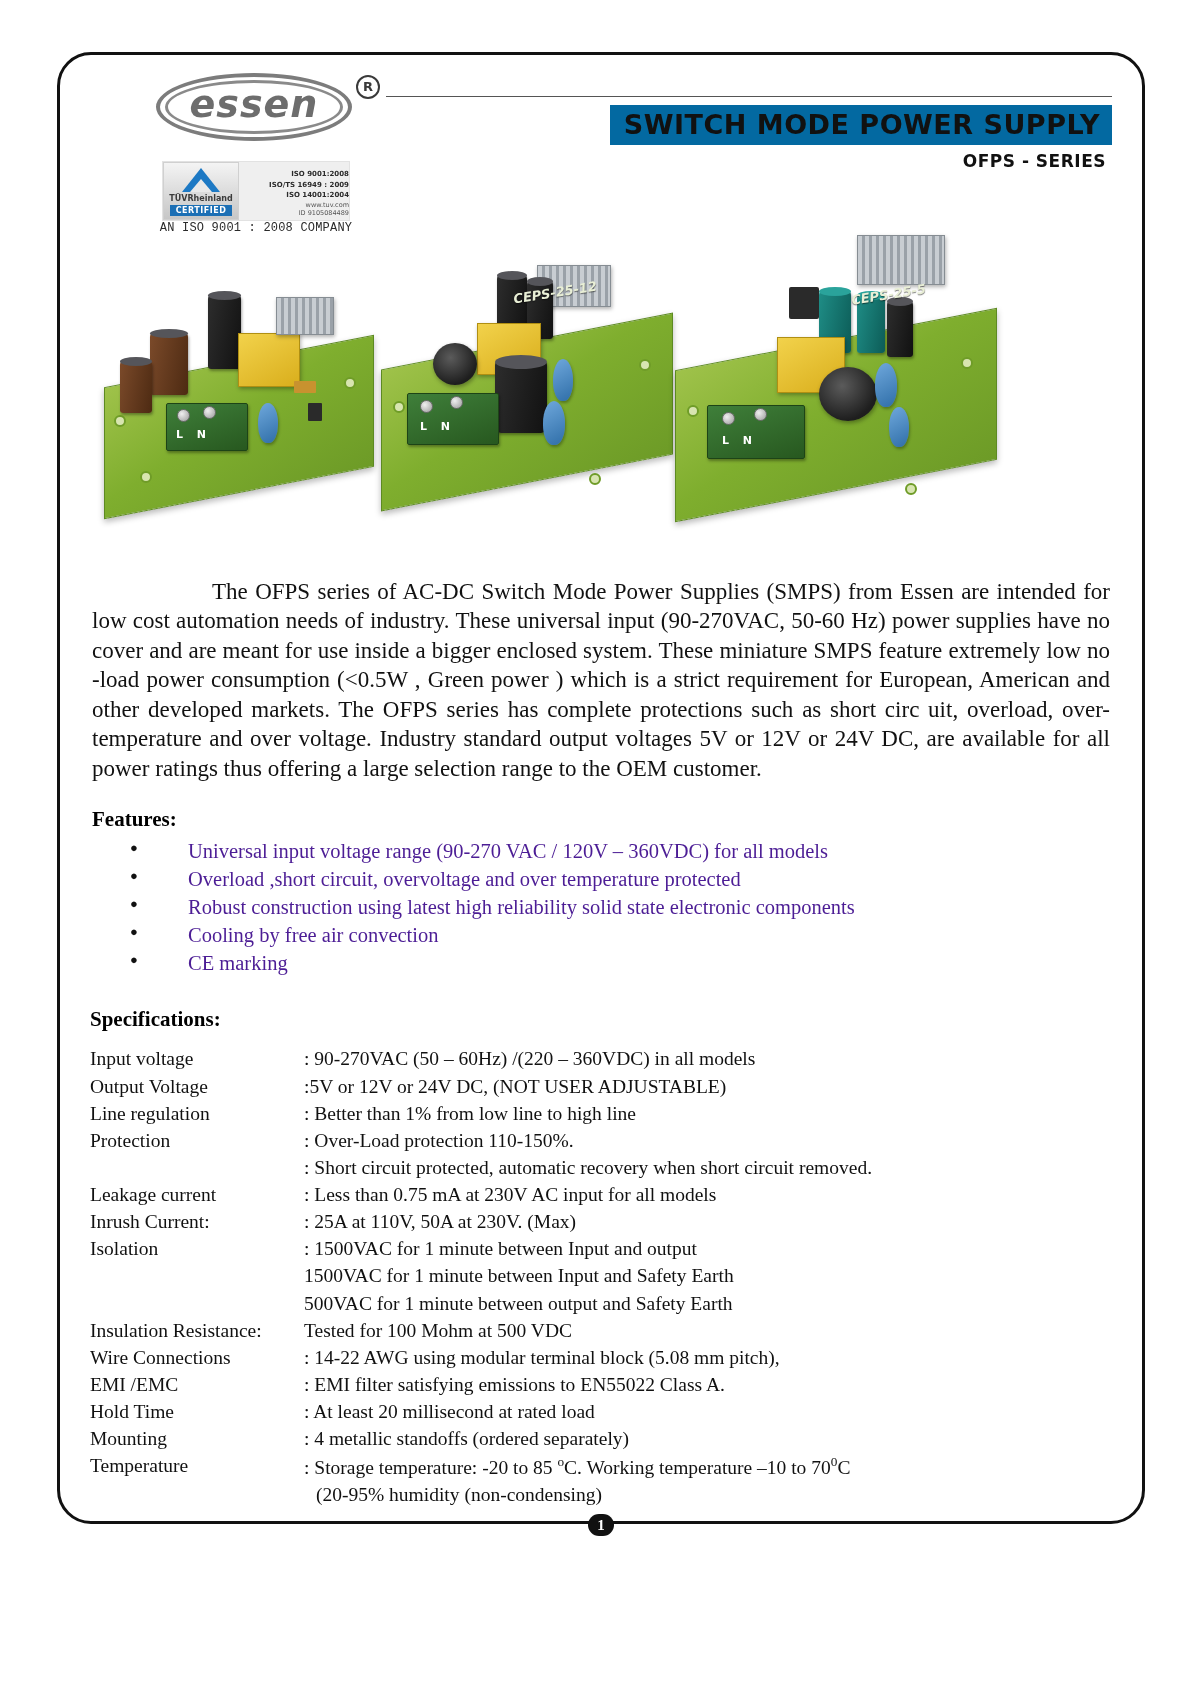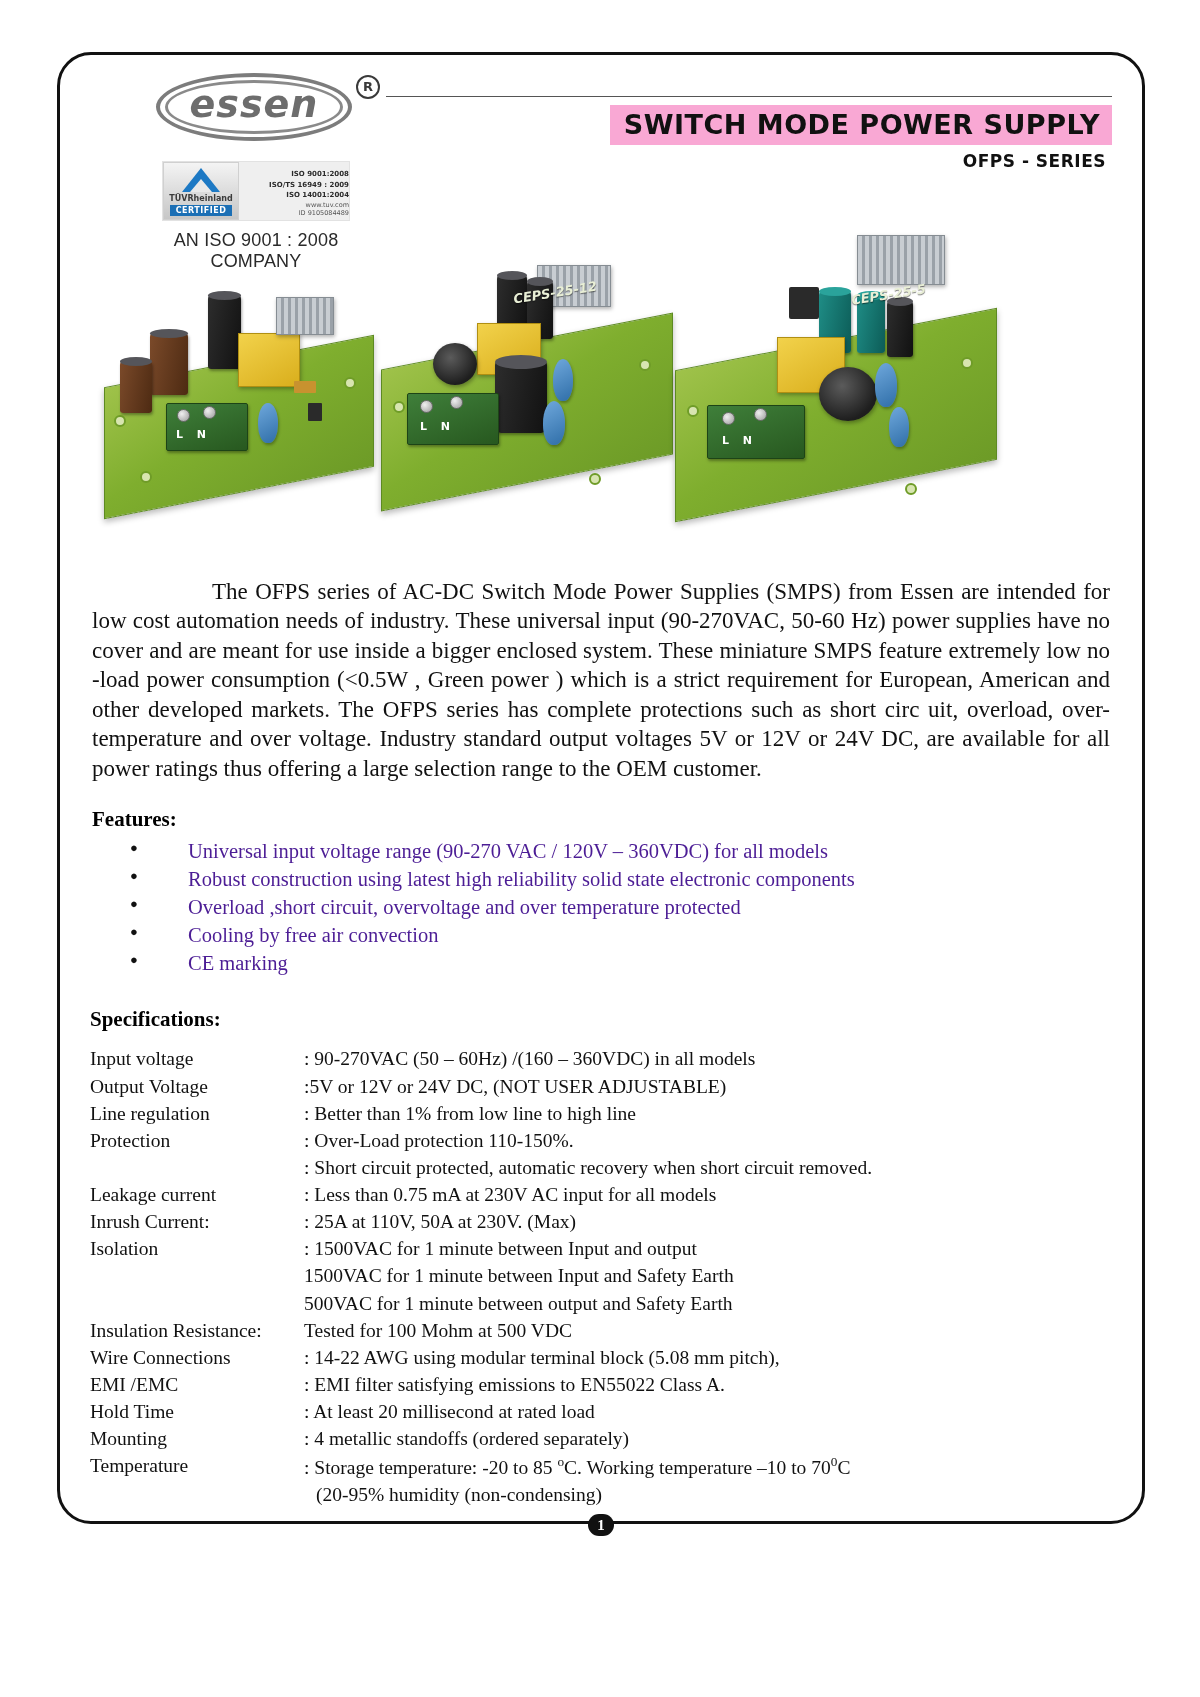--- a/index.html
+++ b/index.html
@@ -172,40 +172,39 @@
     line-height: 1.5;
     text-align: right;
   }
   .cert-right .web {
     font-weight: normal;
     color: #555;
     font-size: 6.5px;
     line-height: 1.35;
   }
   .iso-company {
-    margin-top: 9px;
-    font-family: Liberation Sans, sans-serif;
-    font-size: 18px;
+    font-family: Liberation Mono, monospace;
+    font-size: 12px;
     color: #2a2a2a;
     letter-spacing: 0.2px;
   }
 
   .header-rule {
     position: absolute;
     left: 300px;
     top: 27px;
     right: 4px;
     height: 1px;
     background: #555;
   }
   .title-band {
     position: absolute;
     right: 4px;
     top: 36px;
-    background: #f9a8d4;
+    background: #0369a1;
     padding: 4px 12px 5px 14px;
     font-family: "DejaVu Sans", sans-serif;
     font-weight: bold;
     font-size: 27px;
     letter-spacing: 0.5px;
     color: #111;
     white-space: nowrap;
   }
   .subtitle {
     position: absolute;
@@ -524,33 +523,33 @@
       <div class="blue-part" style="left:228px;top:178px;width:20px;height:40px;"></div>
       <div class="silk" style="left:190px;top:58px;">CEPS-25-5</div>
     </div>
   </div>
 
   <div class="intro"><span class="indent"></span><span>The OFPS series of AC-DC Switch Mode Power Supplies (SMPS) from Essen are intended for low cost automation needs of industry. These   universal input (90-270VAC, 50-60 Hz) power supplies have no  cover and are meant for use inside a   bigger enclosed system. These miniature SMPS  feature extremely low no  -load power consumption (&lt;0.5W   , Green power  )  which is a strict requirement for   European,  American and other developed markets.      The OFPS series has complete protections such as short circ uit, overload, over-temperature and over voltage. Industry standard output voltages      5V or 12V or 24V DC,    are available for all power ratings     thus offering a large selection range to the OEM customer.</span></div>
 
   <div class="section-head">Features:</div>
   <ul class="features">
     <li>Universal input voltage range (90-270 VAC / 120V – 360VDC) for all models</li>
+    <li>Overload ,short circuit, overvoltage and over temperature protected</li>
     <li>Robust construction using latest high reliability solid state electronic components</li>
-    <li>Overload ,short circuit, overvoltage and over temperature protected</li>
     <li>Cooling by free air convection</li>
     <li>CE marking</li>
   </ul>
 
   <div class="section-head spec">Specifications:</div>
 
   <table class="specs">
     <tbody>
       <tr>
             <td class="label">Input voltage</td>
-            <td class="value">: 90-270VAC (50 – 60Hz) /(160 – 360VDC) in all models</td>
+            <td class="value">: 90-270VAC (50 – 60Hz) /(220 – 360VDC) in all models</td>
           </tr>
       <tr>
             <td class="label">Output Voltage</td>
             <td class="value">:5V or 12V or 24V DC, (NOT USER ADJUSTABLE)</td>
           </tr>
       <tr>
             <td class="label">Line regulation</td>
             <td class="value">: Better than 1% from low line to high line</td>
           </tr>
       <tr>

